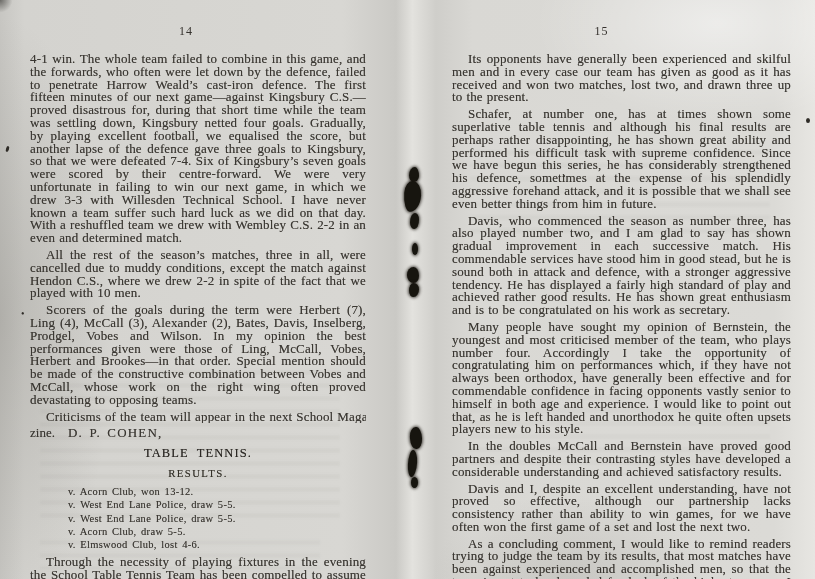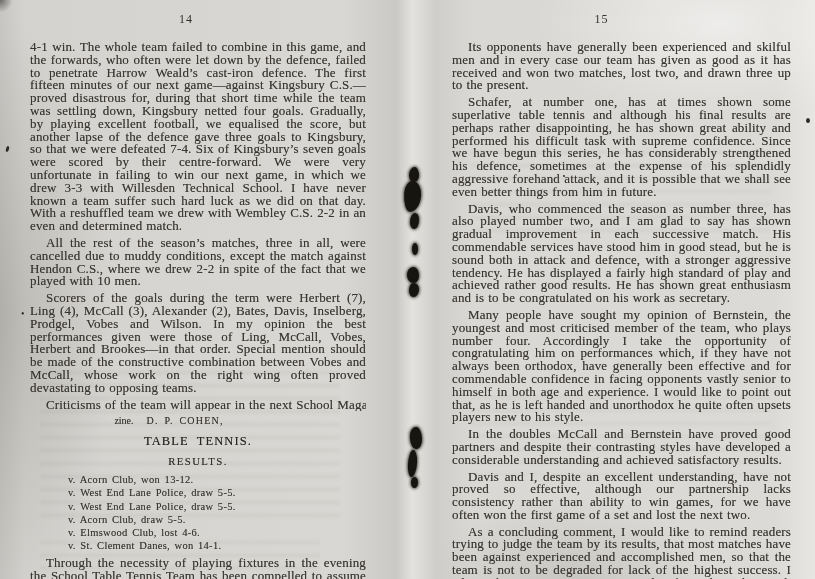--- a/index.html
+++ b/index.html
@@ -15,36 +15,36 @@
       radial-gradient(ellipse 200px 120px at 70% 100%, rgba(120,118,112,.18), rgba(120,118,112,0) 70%),
       radial-gradient(ellipse 160px 420px at 0% 55%, rgba(115,113,106,.28), rgba(115,113,106,0) 72%),
       linear-gradient(90deg,#c7c6c2 0%,#d4d3cf 3%,#d8d7d3 42%,#cac9c5 48.6%,#e3e2de 50.6%,#cfceca 53.5%,#d9d8d4 58%,#dbdad6 95%,#e7e6e2 100%),
       #d7d6d2;
   }
   .page{position:absolute;top:8px;}
   .page-left{left:30px;width:336px;}
   .page-right{left:452px;width:339px;}
   .pageno{
     text-align:center;font-size:12px;letter-spacing:1px;
-    margin:4px 0 14px 0;color:#34312d;
+    margin:16px 0 14px 0;color:#34312d;
   }
   .page-left .pageno{padding-right:24px;}
   .page-right .pageno{padding-right:40px;}
   p.para{
     margin:0 0 4px 0;
     font-size:13px;line-height:12.8px;
     text-align:justify;
     word-spacing:.6px;letter-spacing:.15px;
     text-shadow:0 0 .5px rgba(58,55,50,.55);
   }
   p.indent{text-indent:16px;}
   .nowrap{white-space:nowrap;overflow:hidden;}
   .sig-row{
-    display:flex;justify-content:center;
-    font-size:10px;line-height:12.8px;word-spacing:.6px;
+    display:flex;justify-content:flex-start;
+    font-size:13px;line-height:12.8px;word-spacing:.6px;
     text-shadow:0 0 .5px rgba(58,55,50,.55);
     gap:13px;
   }
   .sig-row .sig-name{padding-right:58px;letter-spacing:1.2px;word-spacing:2px;}
   .sig-title{
     text-align:right;font-size:10.5px;line-height:12.8px;
     letter-spacing:.4px;word-spacing:1px;margin-bottom:6px;
     text-shadow:0 0 .5px rgba(58,55,50,.55);
   }
   .tt-heading{
@@ -126,21 +126,20 @@
 
     <div class="tt-heading">TABLE TENNIS.</div>
     <div class="tt-sub">RESULTS.</div>
 
     <div class="results">
       <div class="result-line">v. Acorn Club, won 13-12.</div>
       <div class="result-line">v. West End Lane Police, draw 5-5.</div>
       <div class="result-line">v. West End Lane Police, draw 5-5.</div>
       <div class="result-line">v. Acorn Club, draw 5-5.</div>
       <div class="result-line">v. Elmswood Club, lost 4-6.</div>
-      <div class="result-line">v. St. Clement Danes, won 14-1.</div>
     </div>
 
     <p class="para indent">Through the necessity of playing fixtures in the evening the School Table Tennis Team has been compelled to assume an unofficial role and consequently has lapsed into an apparent obscurity, nevertheless it has played several matches and produced some excellent table tennis.</p>
   </div>
 
   <div class="page page-right">
     <div class="pageno">15</div>
 
     <p class="para indent">Its opponents have generally been experienced and skilful men and in every case our team has given as good as it has received and won two matches, lost two, and drawn three up to the present.</p>
     <p class="para indent">Schafer, at number one, has at times shown some superlative table tennis and although his final results are perhaps rather disappointing, he has shown great ability and performed his difficult task with supreme confidence.  Since we have begun this series, he has considerably strengthened his defence, sometimes at the expense of his splendidly aggressive forehand attack, and it is possible that we shall see even better things from him in future.</p>

